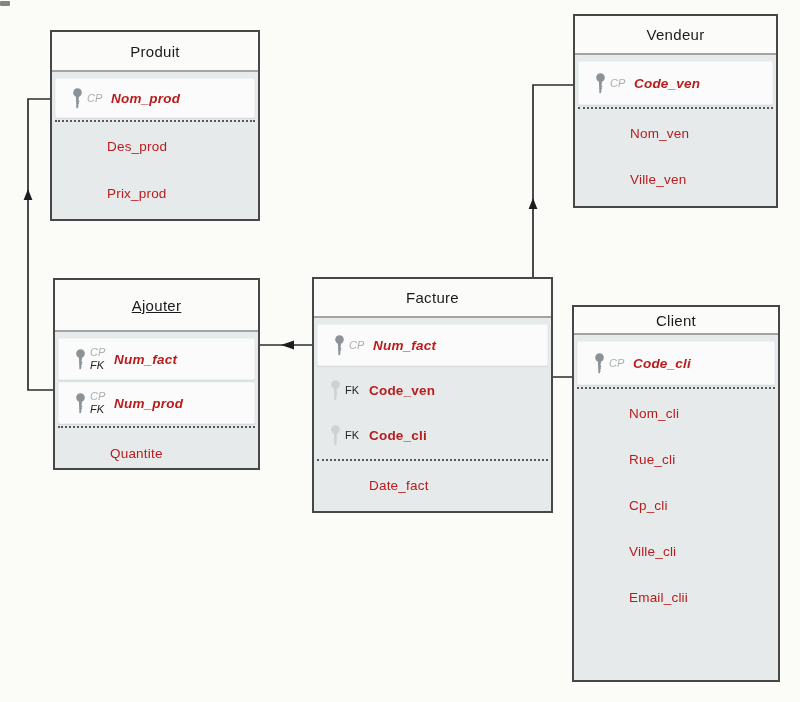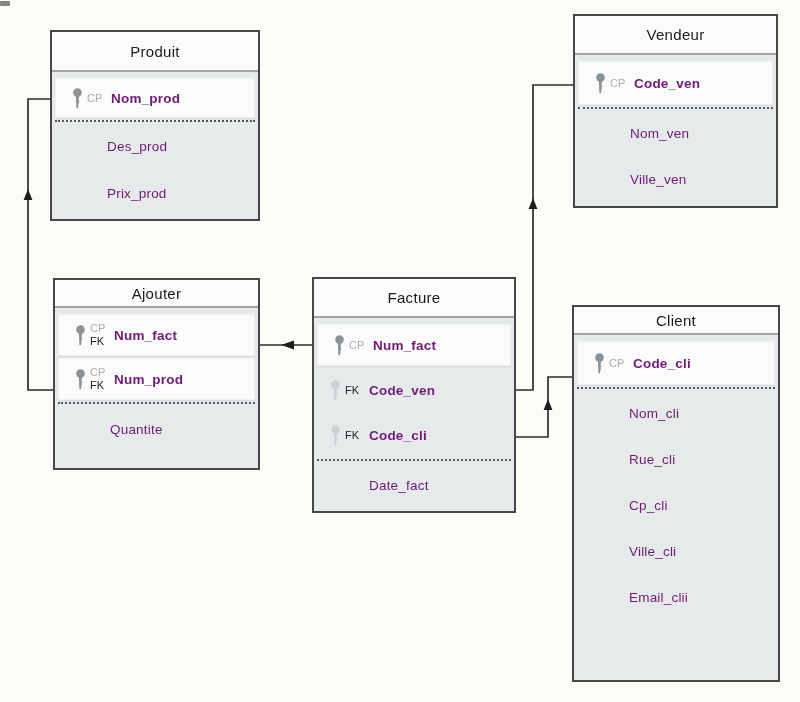--- a/index.html
+++ b/index.html
@@ -26,30 +26,31 @@
   }
   .entity-body{padding-top:4px;}
 
   .key-row{
     background:#fafbfa;
     border:1px solid #f0f3f3;
     border-radius:2px;
     margin:2px 3px;
     display:flex;align-items:center;
     box-shadow:0 1px 1px rgba(90,100,105,.12);
+    font-style:italic;
   }
   .gray-row{
     display:flex;align-items:center;
   }
   .icon-cell{
     flex:0 0 55px;width:55px;
     padding-left:15px;
     display:flex;align-items:center;gap:3px;
   }
-  .field-name{font-size:13.5px;color:#701a75;letter-spacing:.2px;white-space:nowrap;}
+  .field-name{font-size:13.5px;color:#b91c1c;letter-spacing:.2px;white-space:nowrap;}
   .b{font-weight:bold;}
   .plain-row{display:flex;align-items:center;padding-left:55px;}
 
   .badge{font-size:11px;line-height:11px;}
   .cp{color:#a8afb4;}
   .fk{color:#232328;}
   .badge-stack{display:flex;flex-direction:column;gap:2px;}
 
   .key-icon{color:#8b9298;flex:0 0 auto;}
   .key-icon.faint{color:#ccd2d5;}
@@ -61,25 +62,25 @@
   #produit .entity-header{height:40px;}
   #produit .key-row{height:40px;}
   #produit .plain-row{height:47px;}
 
   #vendeur{left:573px;top:14px;width:205px;height:194px;}
   #vendeur .entity-header{height:39px;}
   #vendeur .key-row{height:44px;}
   #vendeur .plain-row{height:46px;}
 
   #ajouter{left:53px;top:278px;width:207px;height:192px;}
-  #ajouter .entity-header{height:28px;}
+  #ajouter .entity-header{height:52px;text-decoration:underline;}
   #ajouter .key-row{height:42px;}
   #ajouter .plain-row{height:48px;}
 
-  #facture{left:312px;top:277px;width:204px;height:236px;}
+  #facture{left:312px;top:277px;width:241px;height:236px;}
   #facture .entity-header{height:39px;}
   #facture .key-row{height:42px;}
   #facture .gray-row{height:45px;}
   #facture .plain-row{height:47px;}
 
   #client{left:572px;top:305px;width:208px;height:377px;}
   #client .entity-header{height:28px;}
   #client .key-row{height:44px;}
   #client .plain-row{height:46px;}
 

